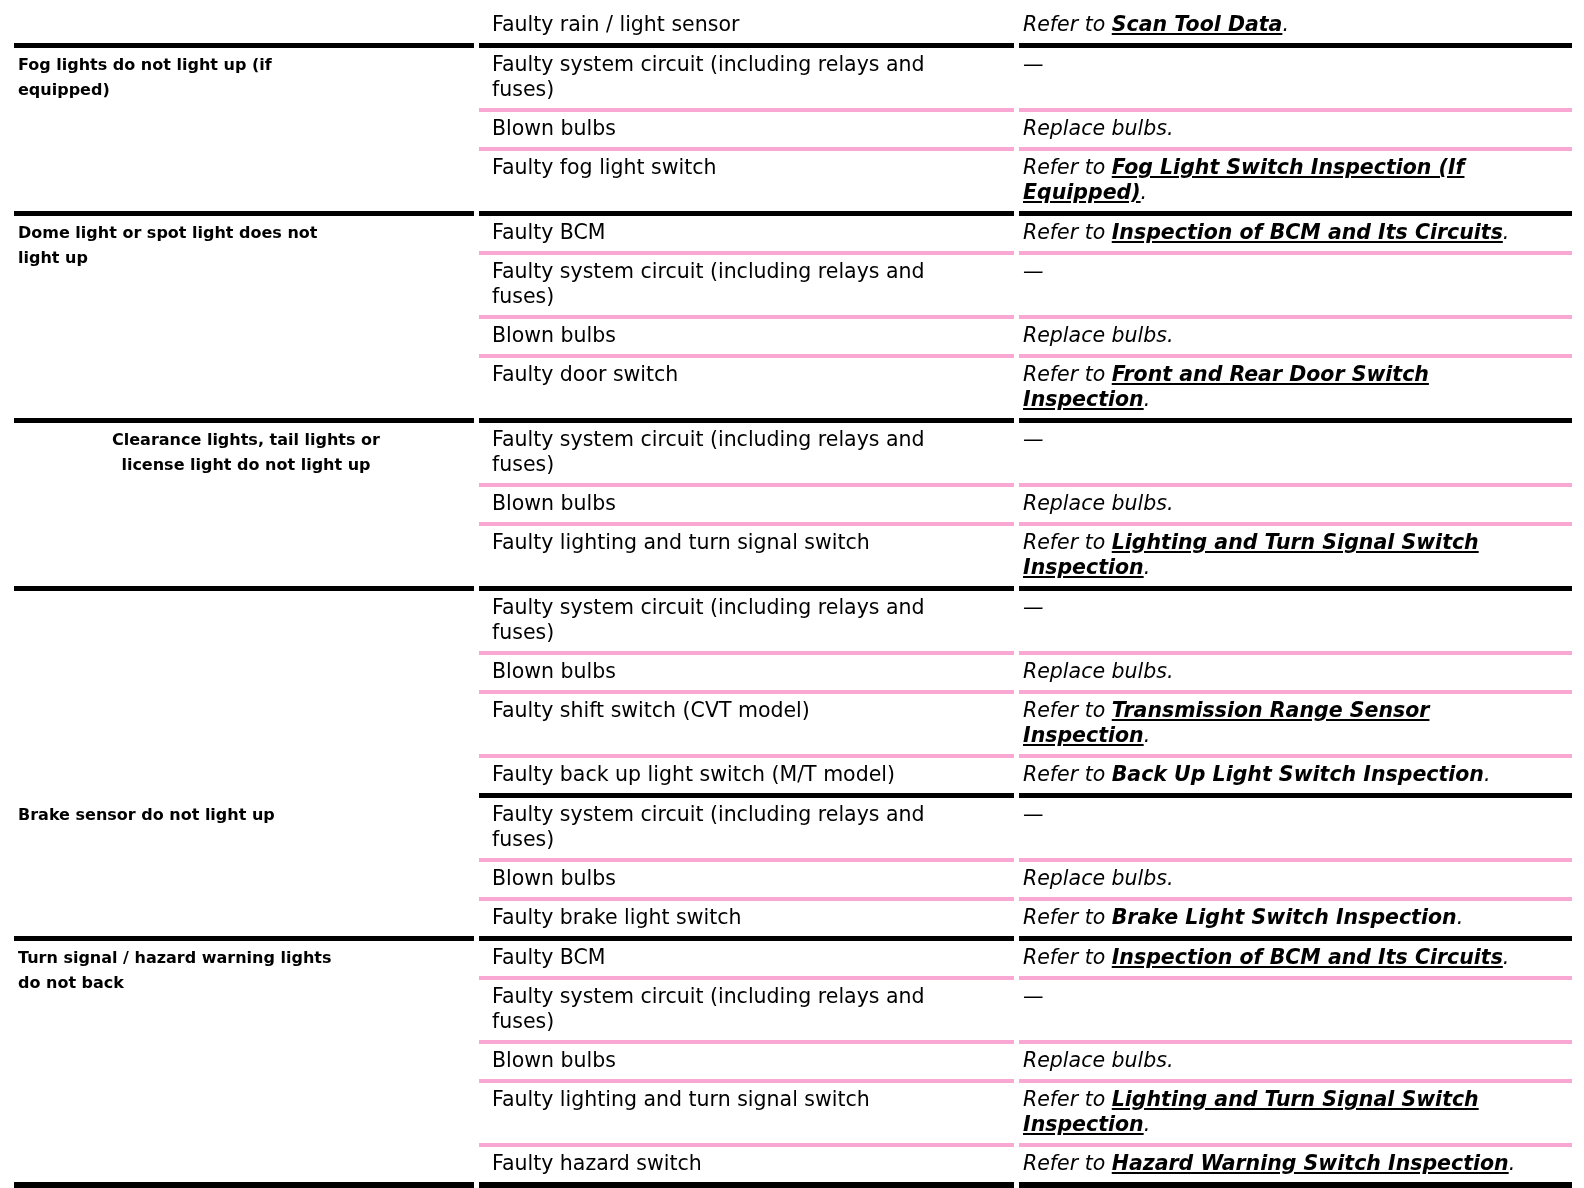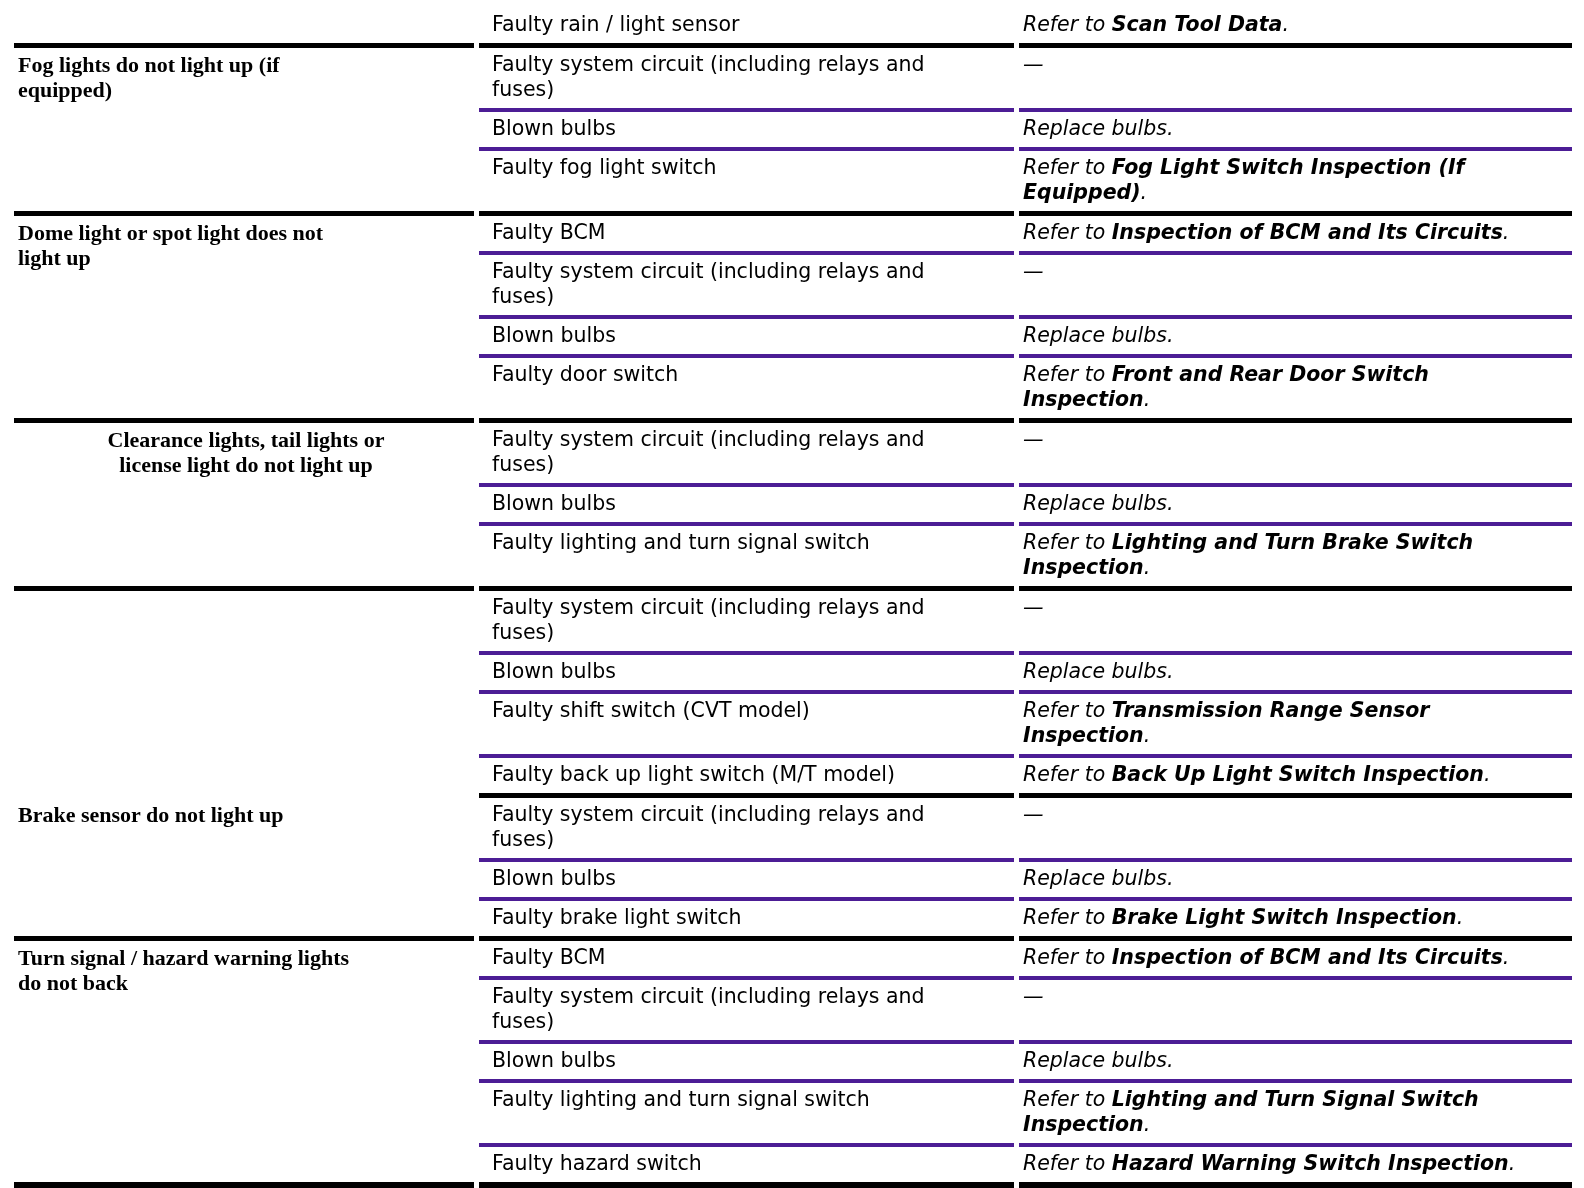--- a/index.html
+++ b/index.html
@@ -2,26 +2,26 @@
 <html><head>
 <meta charset="utf-8">
 <style>
   html,body { margin:0; padding:0; background:#ffffff; color:#000000;
               font-family:"DejaVu Sans", sans-serif; }
   .page { width:1584px; height:1188px; box-sizing:border-box;
           padding:8px 12px 0 14px; overflow:hidden; background:#ffffff; }
   .tbl { display:grid; grid-template-columns:460px 535px 1fr; column-gap:5px; }
   .cell { box-sizing:border-box; padding:4px 0 6px 0; white-space:pre-line;
           line-height:25px; overflow:hidden; }
-  .sym    { grid-column:1; font-weight:bold; font-size:22px; padding-left:4px;font-family:Liberation Serif, serif; }
+  .sym    { grid-column:1; font-weight:bold; font-size:16px; padding-left:4px; }
   .cause  { grid-column:2; font-size:20.5px; padding-left:13px; }
   .remedy { grid-column:3; font-size:20.5px; font-style:italic; padding-left:4px; }
   .link { font-weight:bold; cursor:pointer; }
-  .u { }
-  .b4 { border-bottom:4px solid #4c1d95; }
+  .u { text-decoration:underline; }
+  .b4 { border-bottom:4px solid #f9a8d4; }
   .b5 { border-bottom:5px solid #000; }
   .b7 { border-bottom:7px solid #000; }
 </style>
 </head>
 <body>
 
 <div class="page">
   <div class="tbl" id="tbl">
       <div class="cell sym b5" style="grid-row: span 1;"></div>
       <div class="cell cause b5">Faulty rain / light sensor</div>
@@ -49,21 +49,21 @@
       <div class="cell remedy b5"><span>Refer to </span><span class="link u">Front and Rear Door Switch
 Inspection</span><span>.</span></div>
       <div class="cell sym b5" style="grid-row: span 3; text-align: center;">Clearance lights, tail lights or
 license light do not light up</div>
       <div class="cell cause b4">Faulty system circuit (including relays and
 fuses)</div>
       <div class="cell remedy b4"><span>—</span></div>
       <div class="cell cause b4">Blown bulbs</div>
       <div class="cell remedy b4"><span>Replace bulbs.</span></div>
       <div class="cell cause b5">Faulty lighting and turn signal switch</div>
-      <div class="cell remedy b5"><span>Refer to </span><span class="link u">Lighting and Turn Brake Switch
+      <div class="cell remedy b5"><span>Refer to </span><span class="link u">Lighting and Turn Signal Switch
 Inspection</span><span>.</span></div>
       <div class="cell cause b4">Faulty system circuit (including relays and
 fuses)</div>
       <div class="cell remedy b4"><span>—</span></div>
       <div class="cell cause b4">Blown bulbs</div>
       <div class="cell remedy b4"><span>Replace bulbs.</span></div>
       <div class="cell cause b4">Faulty shift switch (CVT model)</div>
       <div class="cell remedy b4"><span>Refer to </span><span class="link u">Transmission Range Sensor
 Inspection</span><span>.</span></div>
       <div class="cell cause b5">Faulty back up light switch (M/T model)</div>

